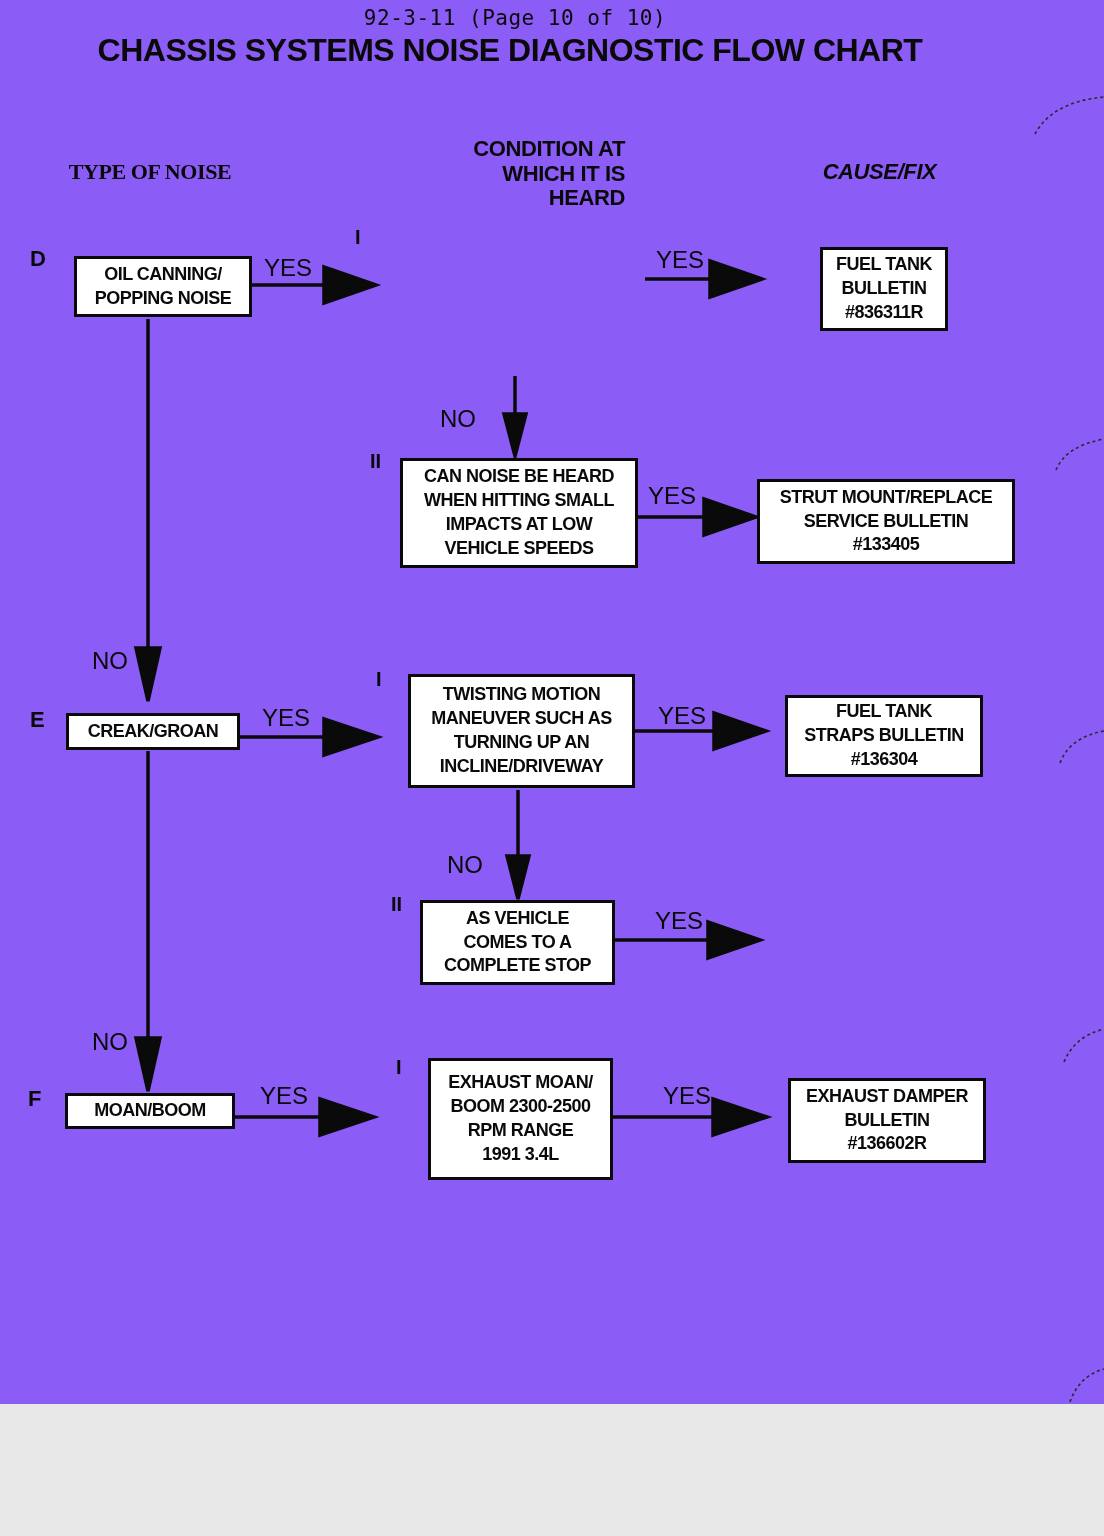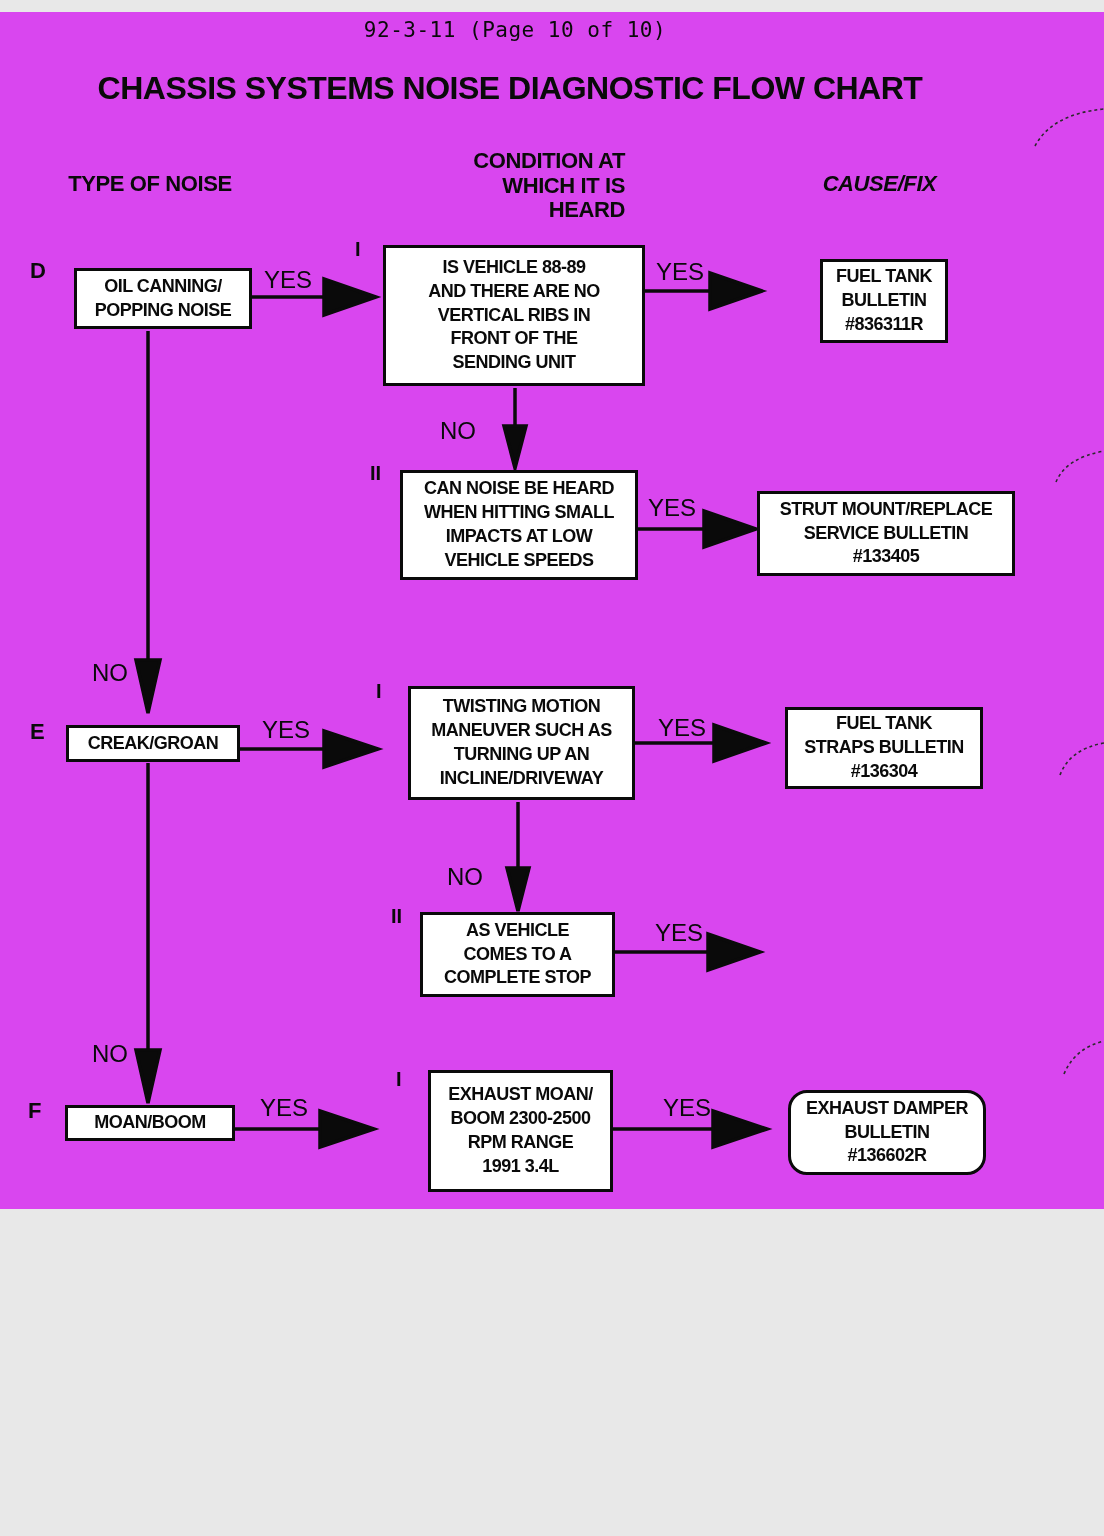--- a/index.html
+++ b/index.html
@@ -1,19 +1,19 @@
 <!DOCTYPE html>
 <html><head>
 <meta charset="utf-8">
 <style>
   html,body{margin:0;padding:0;background:#e8e8e8;}
   .page{
-    position:relative;width:1104px;height:1197px;background:#d946ef;
+    position:relative;width:1104px;height:1404px;background:#8b5cf6;
     font-family:"Liberation Sans",sans-serif;color:#0a0a0a;overflow:hidden;
-    margin:12px auto;
+    margin:0 auto;
   }
   .abs{position:absolute;}
   .pre{white-space:pre-line;}
   .doc-ref{
     font-family:"DejaVu Sans Mono","Liberation Mono",monospace;
     font-size:21px;letter-spacing:.5px;text-align:center;
   }
   .title{
     font-size:32px;font-weight:bold;letter-spacing:-.5px;text-align:center;margin:0;
   }
@@ -72,39 +72,34 @@
     <g stroke="#2a2a2a" stroke-width="1.6" fill="none" stroke-dasharray="3 3">
       <path d="M1035 134 Q1052 102 1104 97"></path>
       <path d="M1056 470 Q1066 446 1104 439"></path>
       <path d="M1060 763 Q1070 737 1104 731"></path>
       <path d="M1064 1062 Q1075 1036 1104 1029"></path>
       <path d="M1070 1402 Q1079 1376 1104 1369"></path>
     </g>
   </svg>
 
   <div class="abs doc-ref" style="left:310px;top:6px;width:410px;">92-3-11 (Page 10 of 10)</div>
-  <h1 class="abs title" style="left:30px;top:58px;width:960px;">CHASSIS SYSTEMS NOISE DIAGNOSTIC FLOW CHART</h1>
+  <h1 class="abs title" style="left:30px;top:32px;width:960px;">CHASSIS SYSTEMS NOISE DIAGNOSTIC FLOW CHART</h1>
 
-  <div class="abs col-head" style="left:45px;top:160px;width:210px;">TYPE OF NOISE</div>
+  <div class="abs col-head" style="left:45px;top:160px;width:210px;font-family:Liberation Serif, serif;">TYPE OF NOISE</div>
   <div class="abs col-head pre" style="left:405px;top:137px;width:220px;text-align:right;">CONDITION AT
 WHICH IT IS
 HEARD</div>
   <div class="abs col-head" style="left:782px;top:160px;width:195px;font-style:italic;">CAUSE/FIX</div>
 
   <div class="abs letter" style="left:30px;top:246px;">D</div>
   <div class="box" style="left:74px;top:256px;width:178px;height:61px;">OIL CANNING/
 POPPING NOISE</div>
   <div class="abs yn" style="left:264px;top:254px;">YES</div>
 
   <div class="abs numeral" style="left:355px;top:226px;">I</div>
-  <div class="box" style="left:383px;top:233px;width:262px;height:141px;">IS VEHICLE 88-89
-AND THERE ARE NO
-VERTICAL RIBS IN
-FRONT OF THE
-SENDING UNIT</div>
   <div class="abs yn" style="left:656px;top:246px;">YES</div>
   <div class="box" style="left:820px;top:247px;width:128px;height:84px;">FUEL TANK
 BULLETIN
 #836311R</div>
 
   <div class="abs yn" style="left:440px;top:405px;">NO</div>
 
   <div class="abs numeral" style="left:370px;top:450px;">II</div>
   <div class="box" style="left:400px;top:458px;width:238px;height:110px;">CAN NOISE BE HEARD
 WHEN HITTING SMALL
@@ -144,19 +139,19 @@
   <div class="abs letter" style="left:28px;top:1086px;">F</div>
   <div class="box" style="left:65px;top:1093px;width:170px;height:36px;">MOAN/BOOM</div>
   <div class="abs yn" style="left:260px;top:1082px;">YES</div>
 
   <div class="abs numeral" style="left:396px;top:1056px;">I</div>
   <div class="box" style="left:428px;top:1058px;width:185px;height:122px;">EXHAUST MOAN/
 BOOM 2300-2500
 RPM RANGE
 1991 3.4L</div>
   <div class="abs yn" style="left:663px;top:1082px;">YES</div>
-  <div class="box" style="left:788px;top:1078px;width:198px;height:85px;border-radius:19px;">EXHAUST DAMPER
+  <div class="box" style="left:788px;top:1078px;width:198px;height:85px;">EXHAUST DAMPER
 BULLETIN
 #136602R</div>
 
   <div class="abs footer" style="left:1000px;top:1478px;width:90px;">3 of 3</div>
 
 </div>
 
 </body></html>

